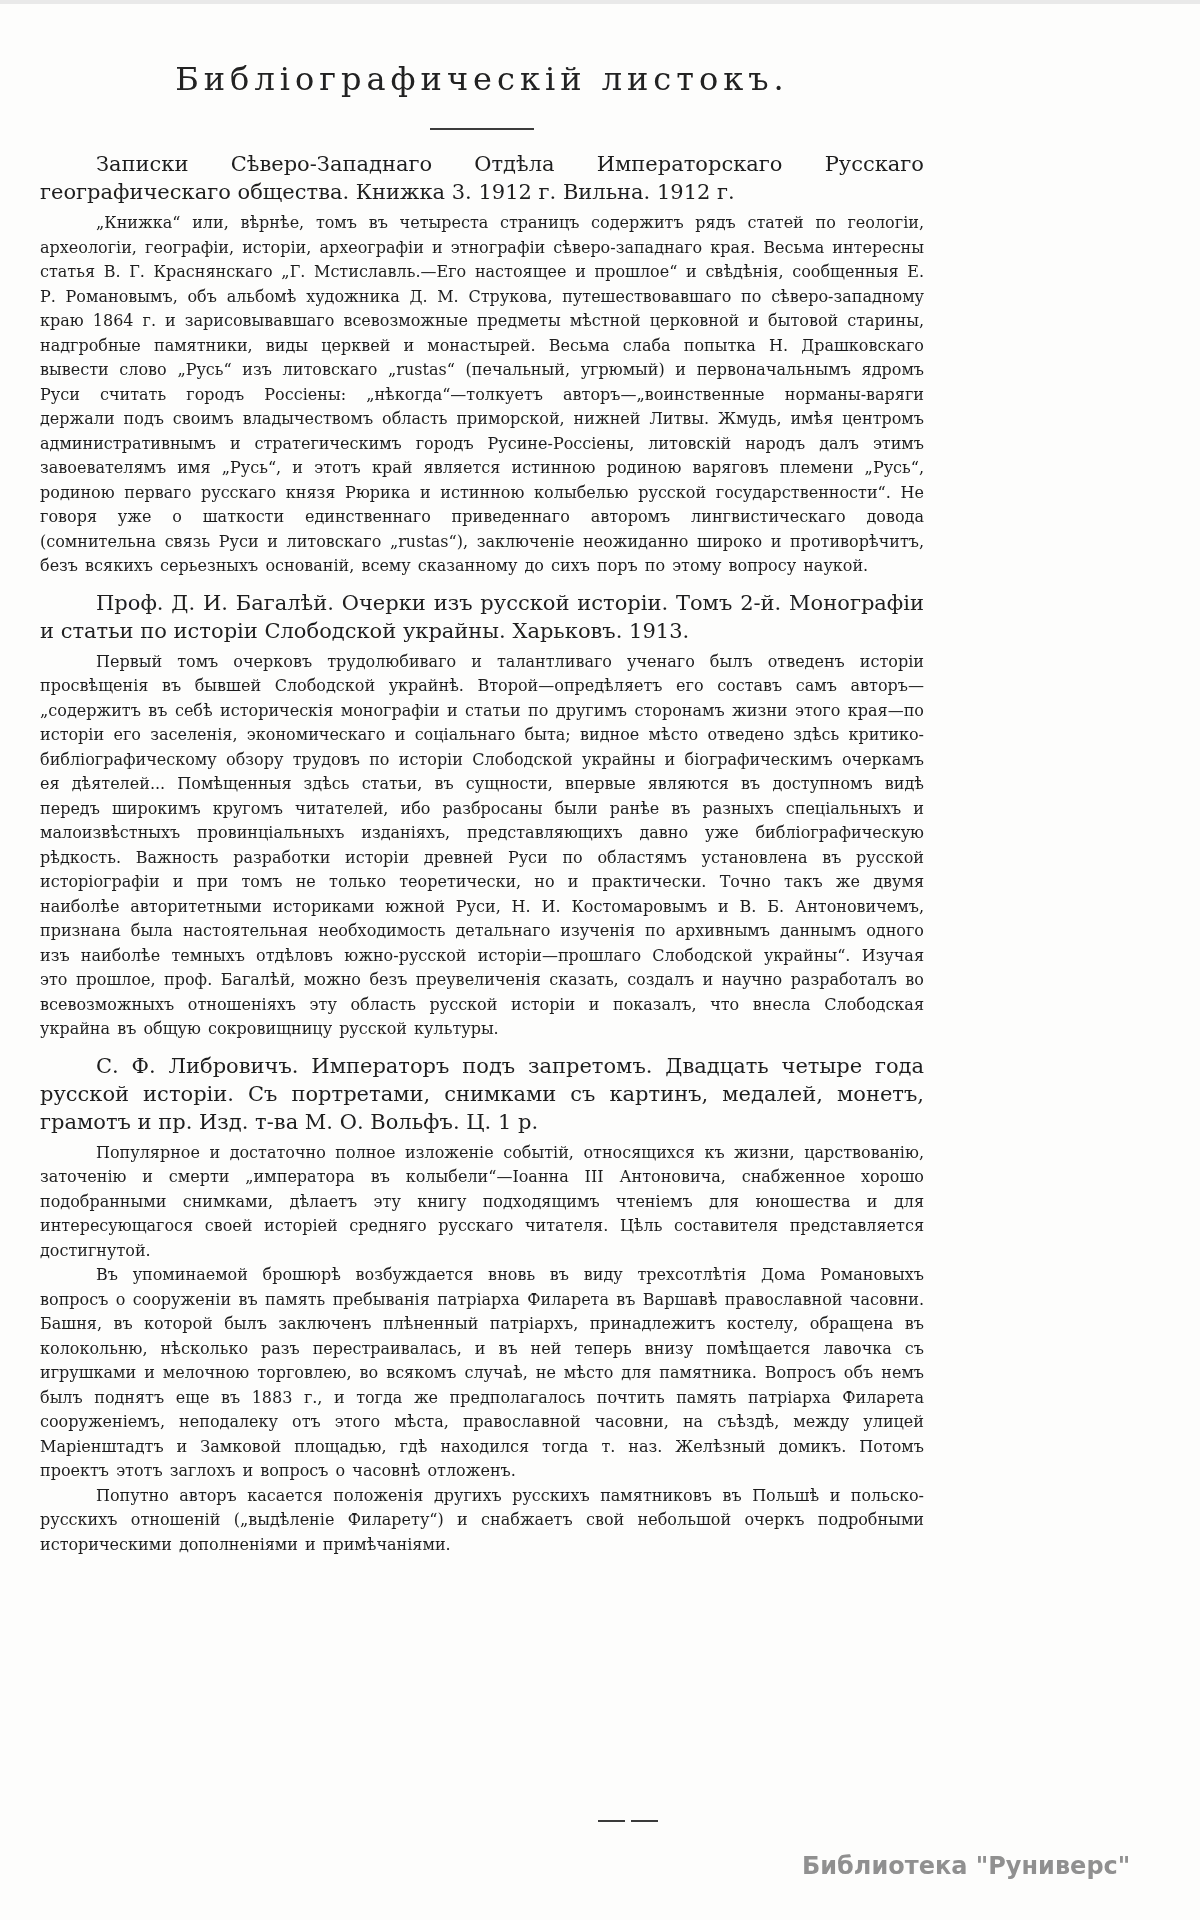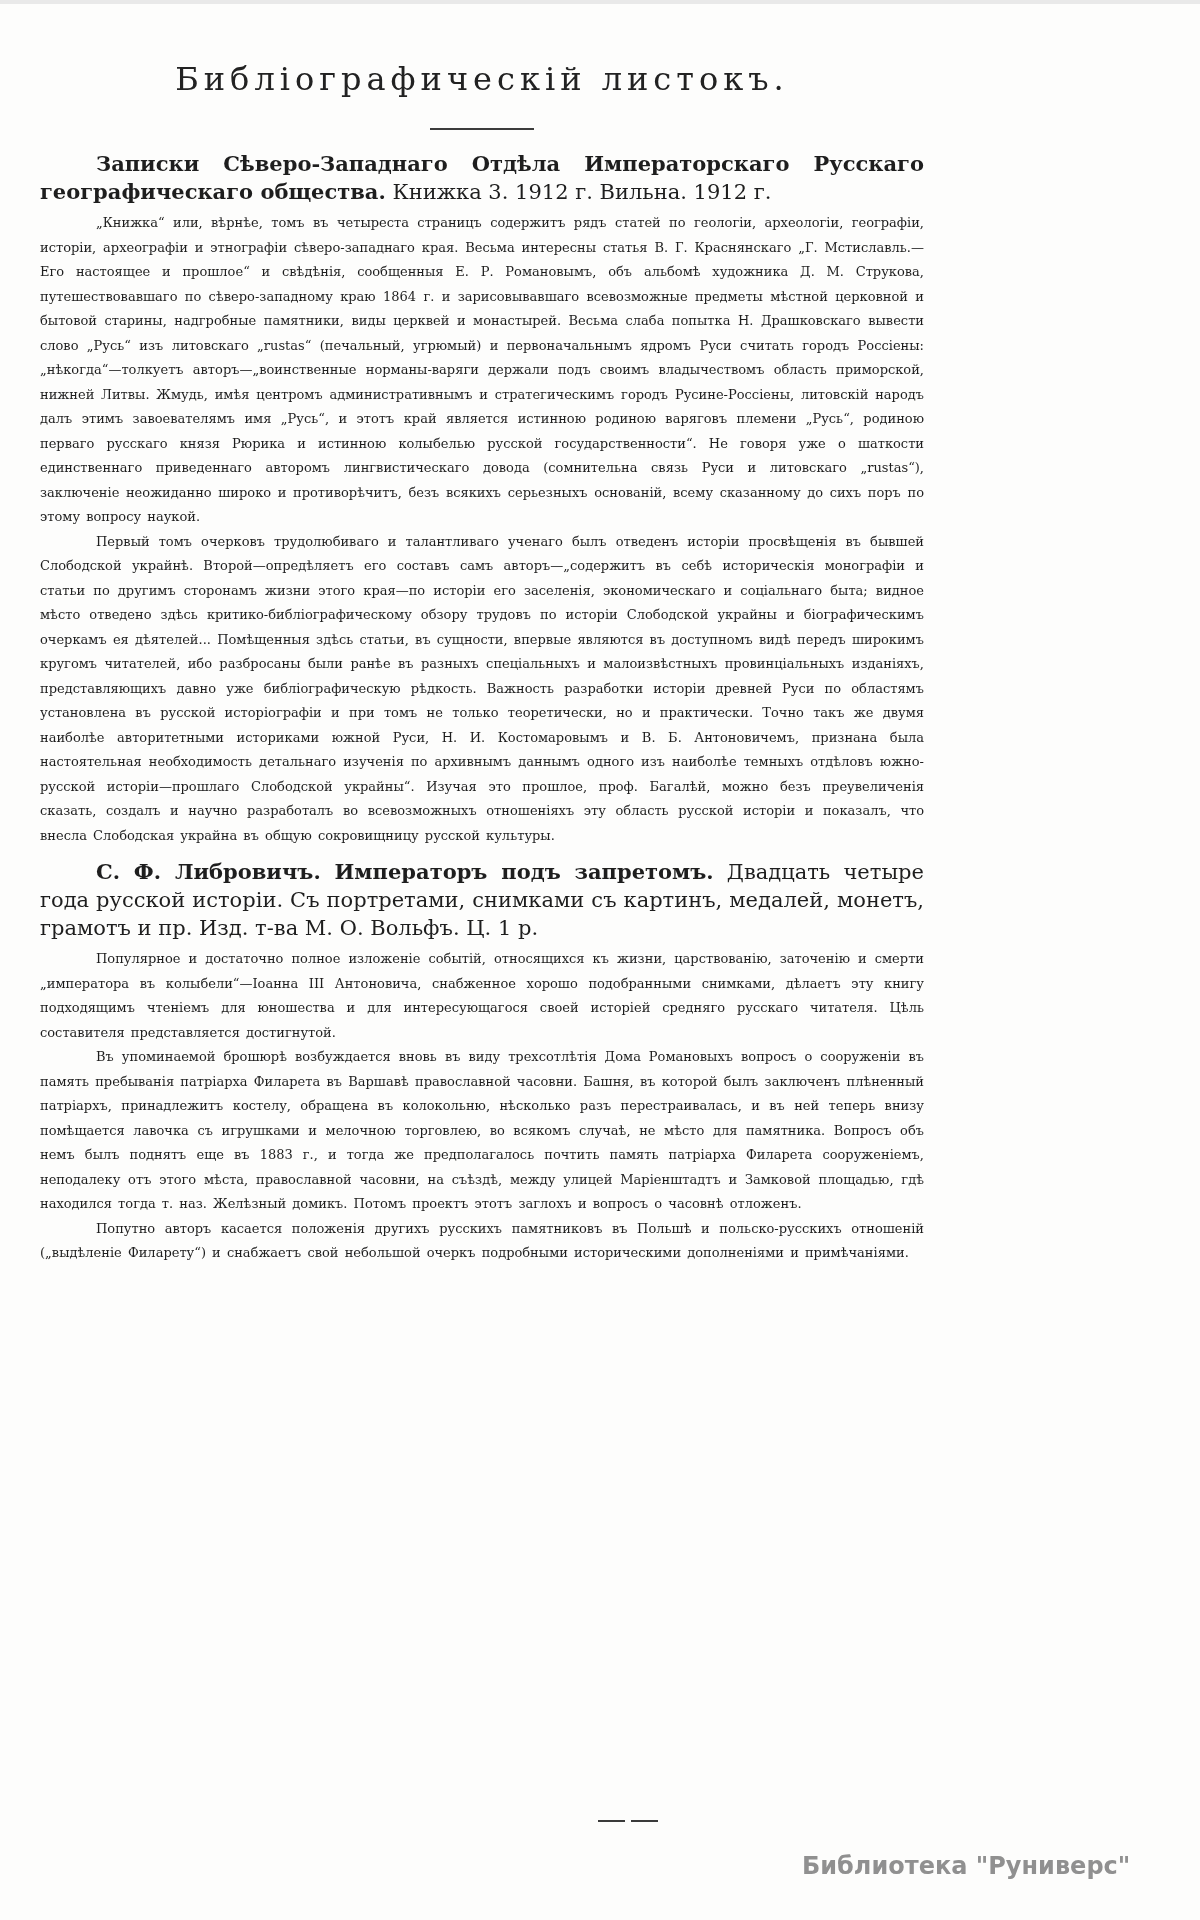--- a/index.html
+++ b/index.html
@@ -31,23 +31,23 @@
     margin:30px auto 20px auto;
   }
   .entry { margin:0; }
   .entry-heading {
     font-size:21px;
     line-height:28px;
     text-align:justify;
     text-indent:56px;
     margin:10px 0 5px 0;
   }
-  .entry-heading .hb { font-weight:bold; }
+  .entry-heading .hb { font-weight:normal; }
   p.review {
-    font-size:13px;
+    font-size:16px;
     line-height:24.5px;
     text-align:justify;
     text-indent:56px;
     margin:0;
     word-spacing:2px;
   }
   .end-rule {
     position:absolute;
     left:598px; top:1816px;
     width:60px;
@@ -73,20 +73,21 @@
 
     <h1 class="doc-title">Библіографическій листокъ.</h1>
     <div class="title-rule"></div>
 
     <section class="entry">
       <div class="entry-heading"><span class="hb">Записки Сѣверо-Западнаго Отдѣла Императорскаго Русскаго географическаго общества.</span><span> Книжка 3. 1912 г. Вильна. 1912 г.</span></div>
       <p class="review">„Книжка“ или, вѣрнѣе, томъ въ четыреста страницъ содержитъ рядъ статей по геологіи, археологіи, географіи, исторіи, археографіи и этнографіи сѣверо-западнаго края. Весьма интересны статья В. Г. Краснянскаго „Г. Мстиславль.—Его настоящее и прошлое“ и свѣдѣнія, сообщенныя Е. Р. Романовымъ, объ альбомѣ художника Д. М. Струкова, путешествовавшаго по сѣверо-западному краю 1864 г. и зарисовывавшаго всевозможные предметы мѣстной церковной и бытовой старины, надгробные памятники, виды церквей и монастырей. Весьма слаба попытка Н. Драшковскаго вывести слово „Русь“ изъ литовскаго „rustas“ (печальный, угрюмый) и первоначальнымъ ядромъ Руси считать городъ Россіены: „нѣкогда“—толкуетъ авторъ—„воинственные норманы-варяги держали подъ своимъ владычествомъ область приморской, нижней Литвы. Жмудь, имѣя центромъ административнымъ и стратегическимъ городъ Русине-Россіены, литовскій народъ далъ этимъ завоевателямъ имя „Русь“, и этотъ край является истинною родиною варяговъ племени „Русь“, родиною перваго русскаго князя Рюрика и истинною колыбелью русской государственности“. Не говоря уже о шаткости единственнаго приведеннаго авторомъ лингвистическаго довода (сомнительна связь Руси и литовскаго „rustas“), заключеніе неожиданно широко и противорѣчитъ, безъ всякихъ серьезныхъ основаній, всему сказанному до сихъ поръ по этому вопросу наукой.</p>
     </section>
 
     <section class="entry">
+      <div class="entry-heading"><span class="hb">Проф. Д. И. Багалѣй. Очерки изъ русской исторіи.</span><span> Томъ 2-й. Монографіи и статьи по исторіи Слободской украйны. Харьковъ. 1913.</span></div>
       <p class="review">Первый томъ очерковъ трудолюбиваго и талантливаго ученаго былъ отведенъ исторіи просвѣщенія въ бывшей Слободской украйнѣ. Второй—опредѣляетъ его составъ самъ авторъ—„содержитъ въ себѣ историческія монографіи и статьи по другимъ сторонамъ жизни этого края—по исторіи его заселенія, экономическаго и соціальнаго быта; видное мѣсто отведено здѣсь критико-библіографическому обзору трудовъ по исторіи Слободской украйны и біографическимъ очеркамъ ея дѣятелей... Помѣщенныя здѣсь статьи, въ сущности, впервые являются въ доступномъ видѣ передъ широкимъ кругомъ читателей, ибо разбросаны были ранѣе въ разныхъ спеціальныхъ и малоизвѣстныхъ провинціальныхъ изданіяхъ, представляющихъ давно уже библіографическую рѣдкость. Важность разработки исторіи древней Руси по областямъ установлена въ русской исторіографіи и при томъ не только теоретически, но и практически. Точно такъ же двумя наиболѣе авторитетными историками южной Руси, Н. И. Костомаровымъ и В. Б. Антоновичемъ, признана была настоятельная необходимость детальнаго изученія по архивнымъ даннымъ одного изъ наиболѣе темныхъ отдѣловъ южно-русской исторіи—прошлаго Слободской украйны“. Изучая это прошлое, проф. Багалѣй, можно безъ преувеличенія сказать, создалъ и научно разработалъ во всевозможныхъ отношеніяхъ эту область русской исторіи и показалъ, что внесла Слободская украйна въ общую сокровищницу русской культуры.</p>
     </section>
 
     <section class="entry">
       <div class="entry-heading"><span class="hb">С. Ф. Либровичъ. Императоръ подъ запретомъ.</span><span> Двадцать четыре года русской исторіи. Съ портретами, снимками съ картинъ, медалей, монетъ, грамотъ и пр. Изд. т-ва М. О. Вольфъ. Ц. 1 р.</span></div>
       <p class="review">Популярное и достаточно полное изложеніе событій, относящихся къ жизни, царствованію, заточенію и смерти „императора въ колыбели“—Іоанна III Антоновича, снабженное хорошо подобранными снимками, дѣлаетъ эту книгу подходящимъ чтеніемъ для юношества и для интересующагося своей исторіей средняго русскаго читателя. Цѣль составителя представляется достигнутой.</p>
     </section>
 
     <section class="entry">
       <p class="review">Въ упоминаемой брошюрѣ возбуждается вновь въ виду трехсотлѣтія Дома Романовыхъ вопросъ о сооруженіи въ память пребыванія патріарха Филарета въ Варшавѣ православной часовни. Башня, въ которой былъ заключенъ плѣненный патріархъ, принадлежитъ костелу, обращена въ колокольню, нѣсколько разъ перестраивалась, и въ ней теперь внизу помѣщается лавочка съ игрушками и мелочною торговлею, во всякомъ случаѣ, не мѣсто для памятника. Вопросъ объ немъ былъ поднятъ еще въ 1883 г., и тогда же предполагалось почтить память патріарха Филарета сооруженіемъ, неподалеку отъ этого мѣста, православной часовни, на съѣздѣ, между улицей Маріенштадтъ и Замковой площадью, гдѣ находился тогда т. наз. Желѣзный домикъ. Потомъ проектъ этотъ заглохъ и вопросъ о часовнѣ отложенъ.</p>

